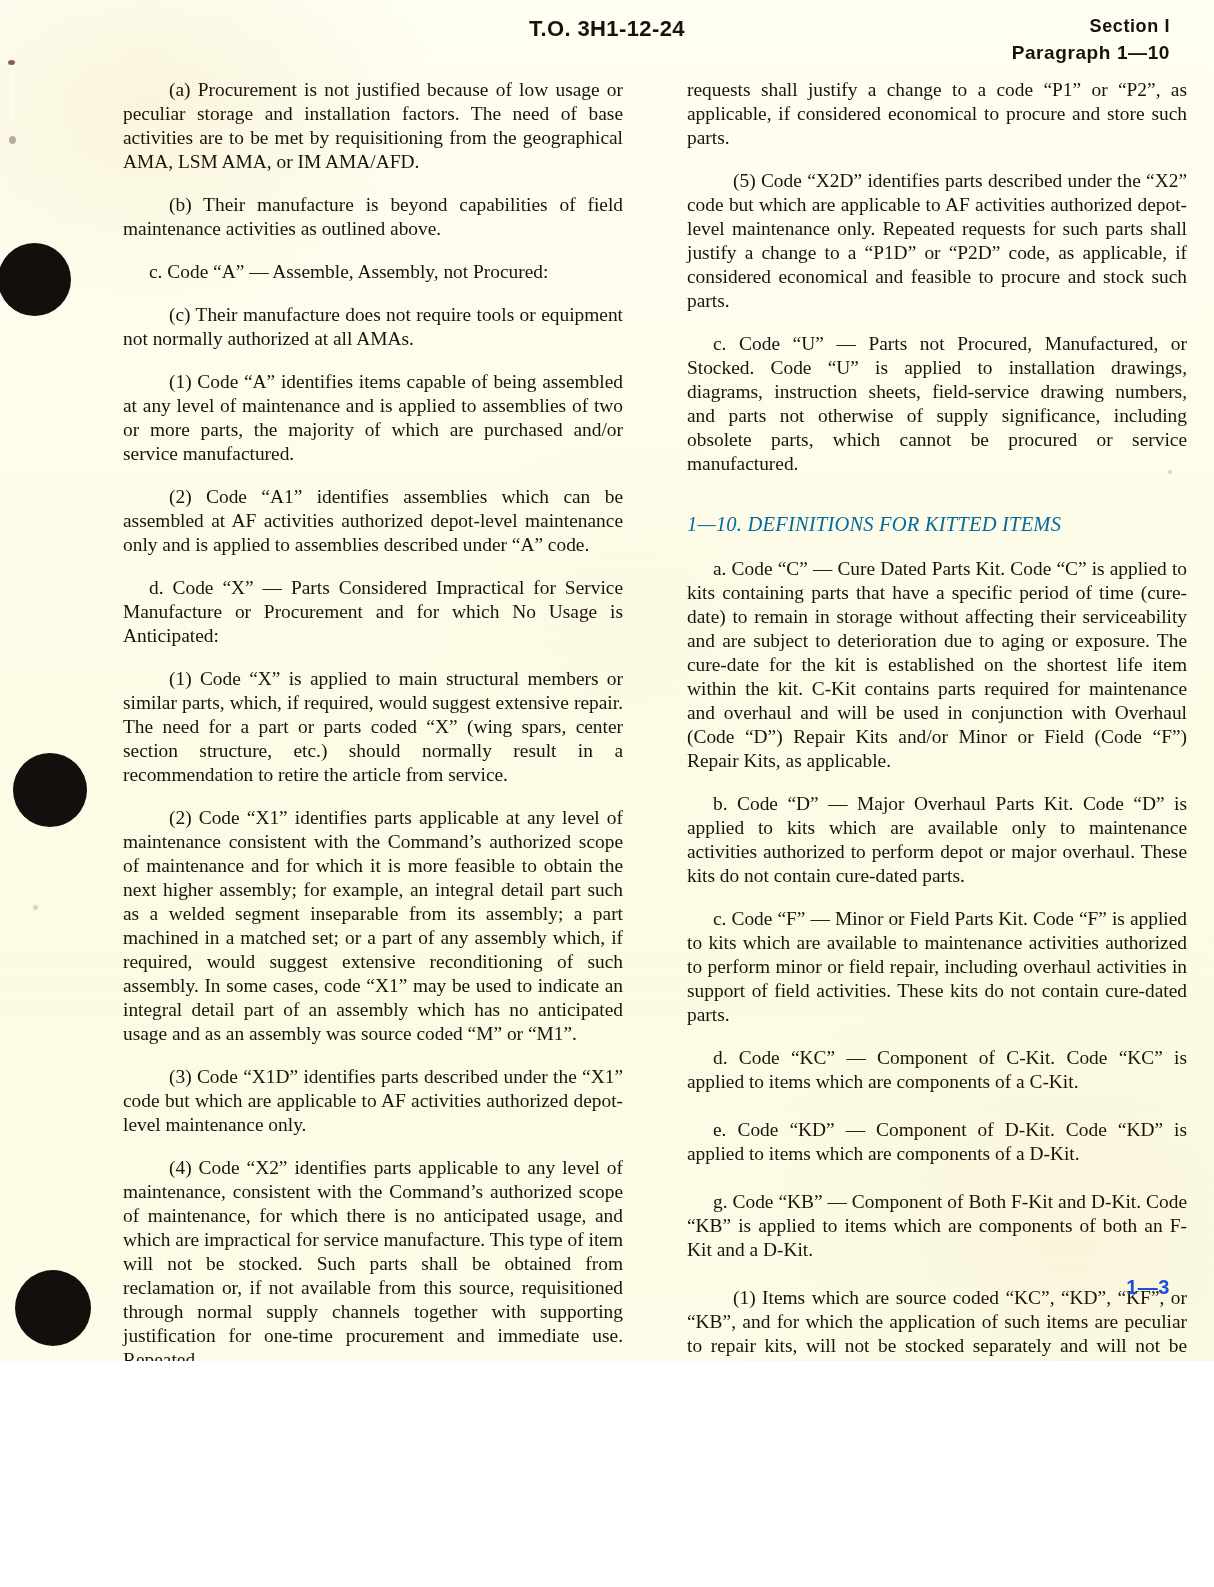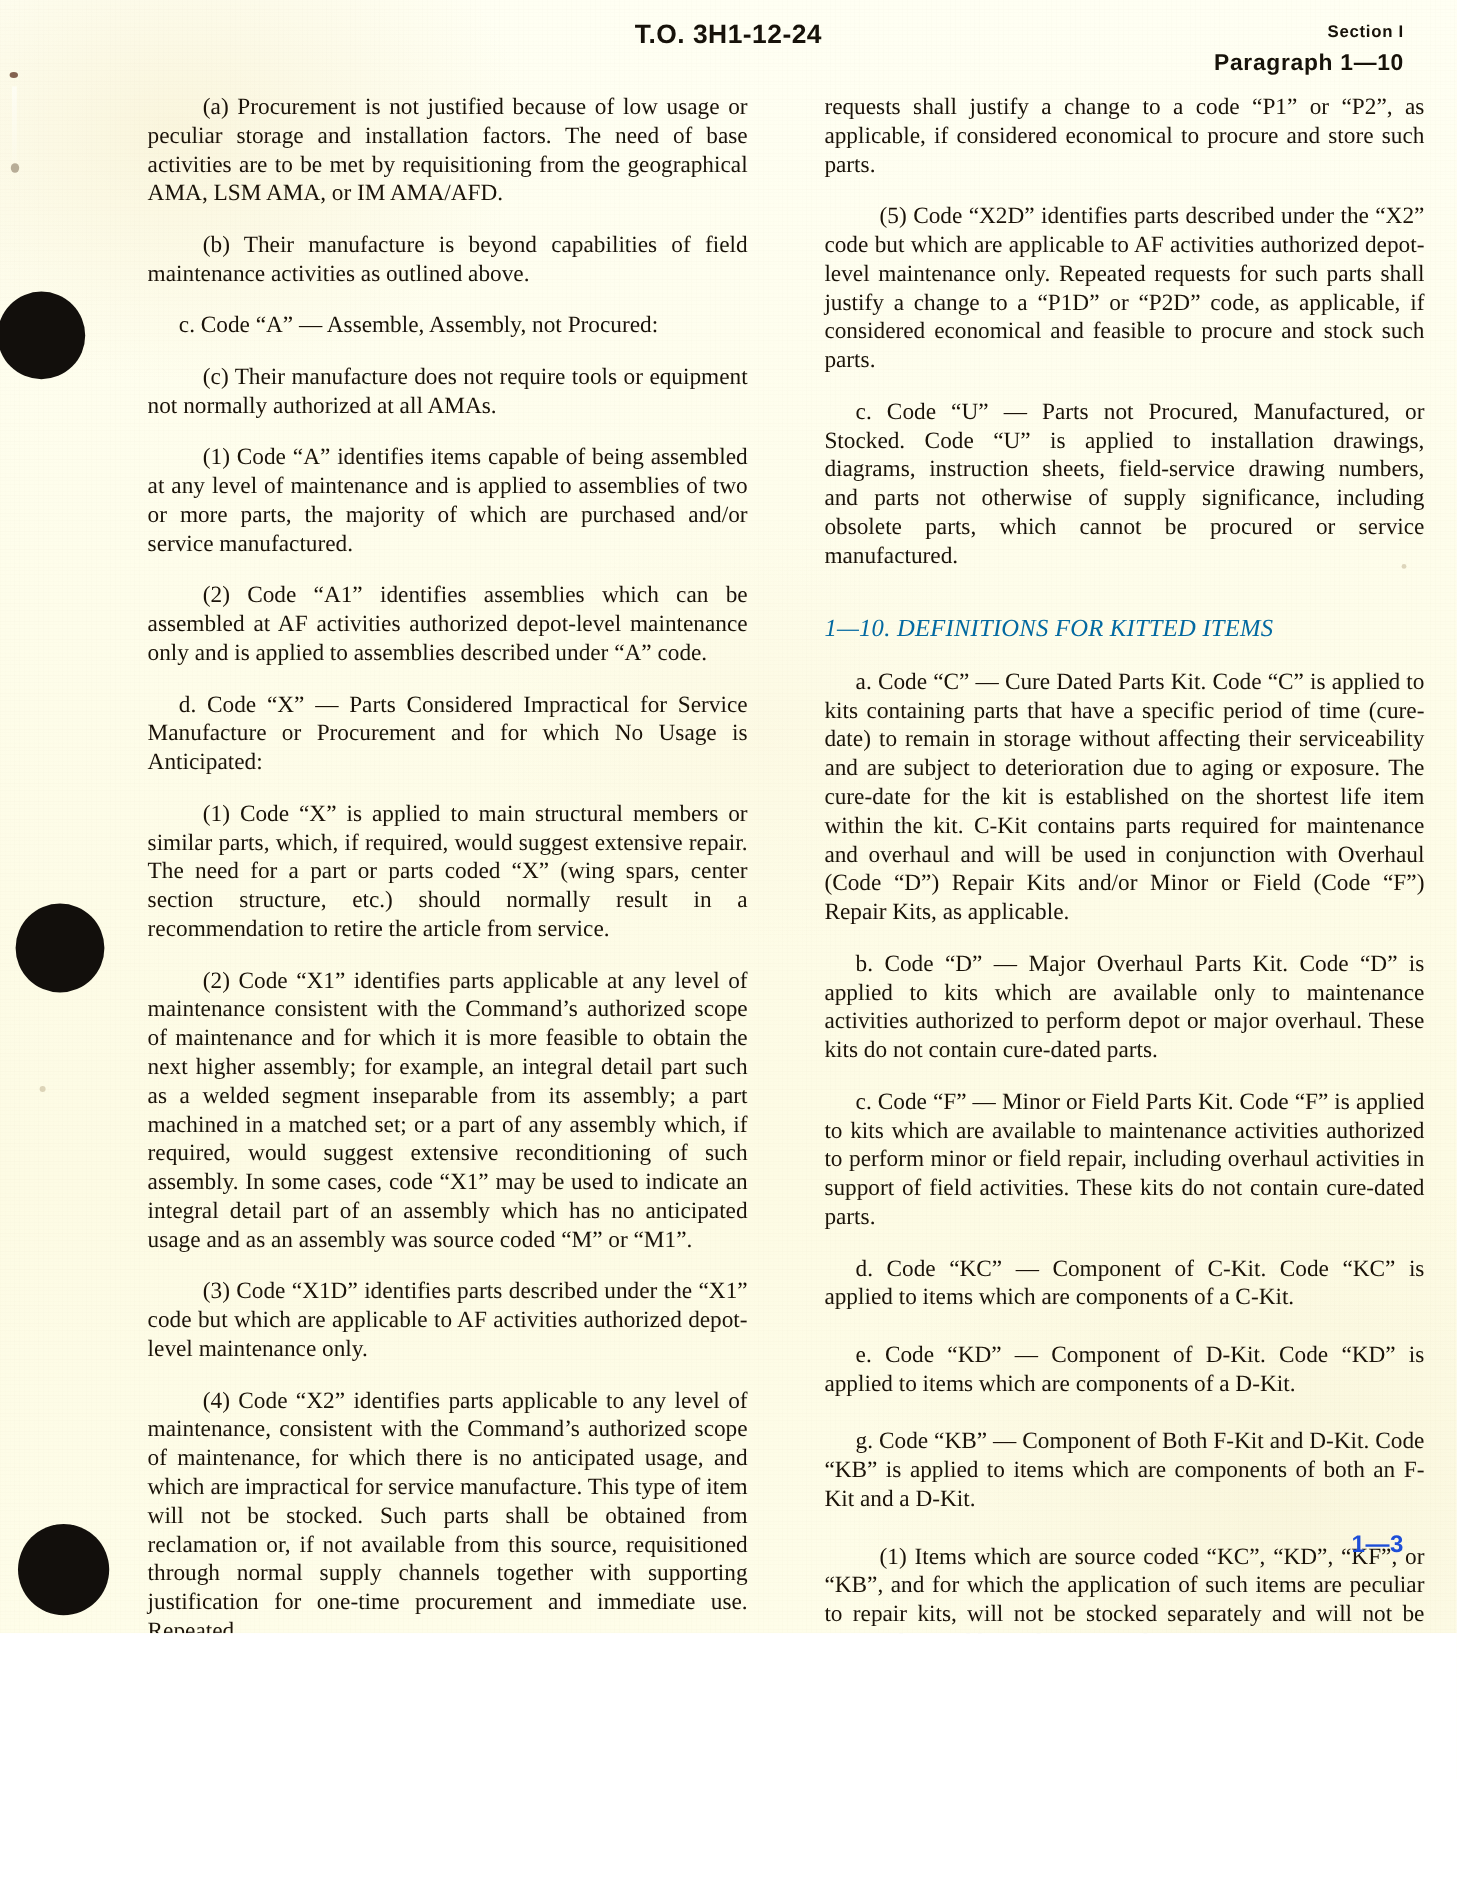--- a/index.html
+++ b/index.html
@@ -57,21 +57,21 @@
   }
   #header-right {
     position: absolute;
     right: 44px;
     top: -3px;
     text-align: right;
     font-family: "Liberation Sans", "DejaVu Sans", sans-serif;
     font-weight: bold;
     color: #17120a;
   }
-  #section-label { font-size: 14px; letter-spacing: 0.6px; line-height: 26px;}
+  #section-label { font-size: 18px; letter-spacing: 0.6px; line-height: 26px;}
   #paragraph-label { font-size: 19px; letter-spacing: 0.6px; line-height: 28px;}
 
   
   #body {
     position: absolute;
     left: 123px;
     top: 78px;
     width: 968px;
   }
   .column {

